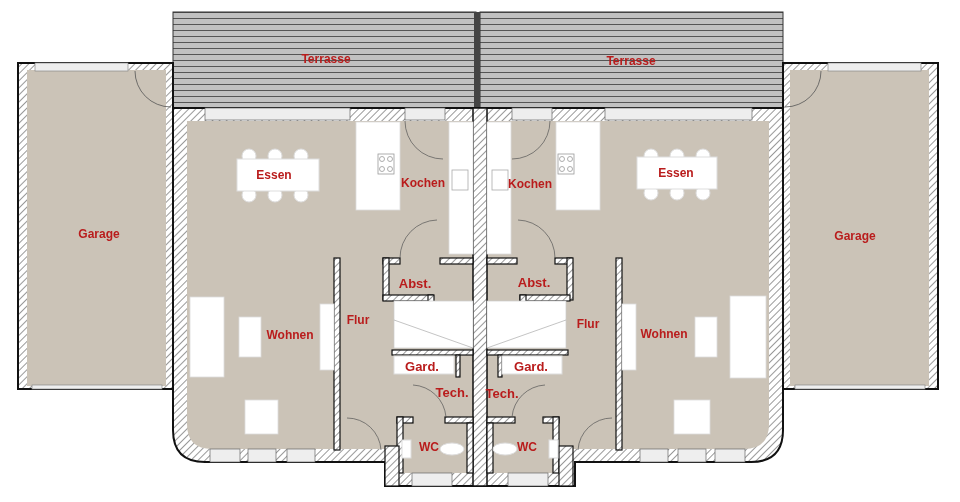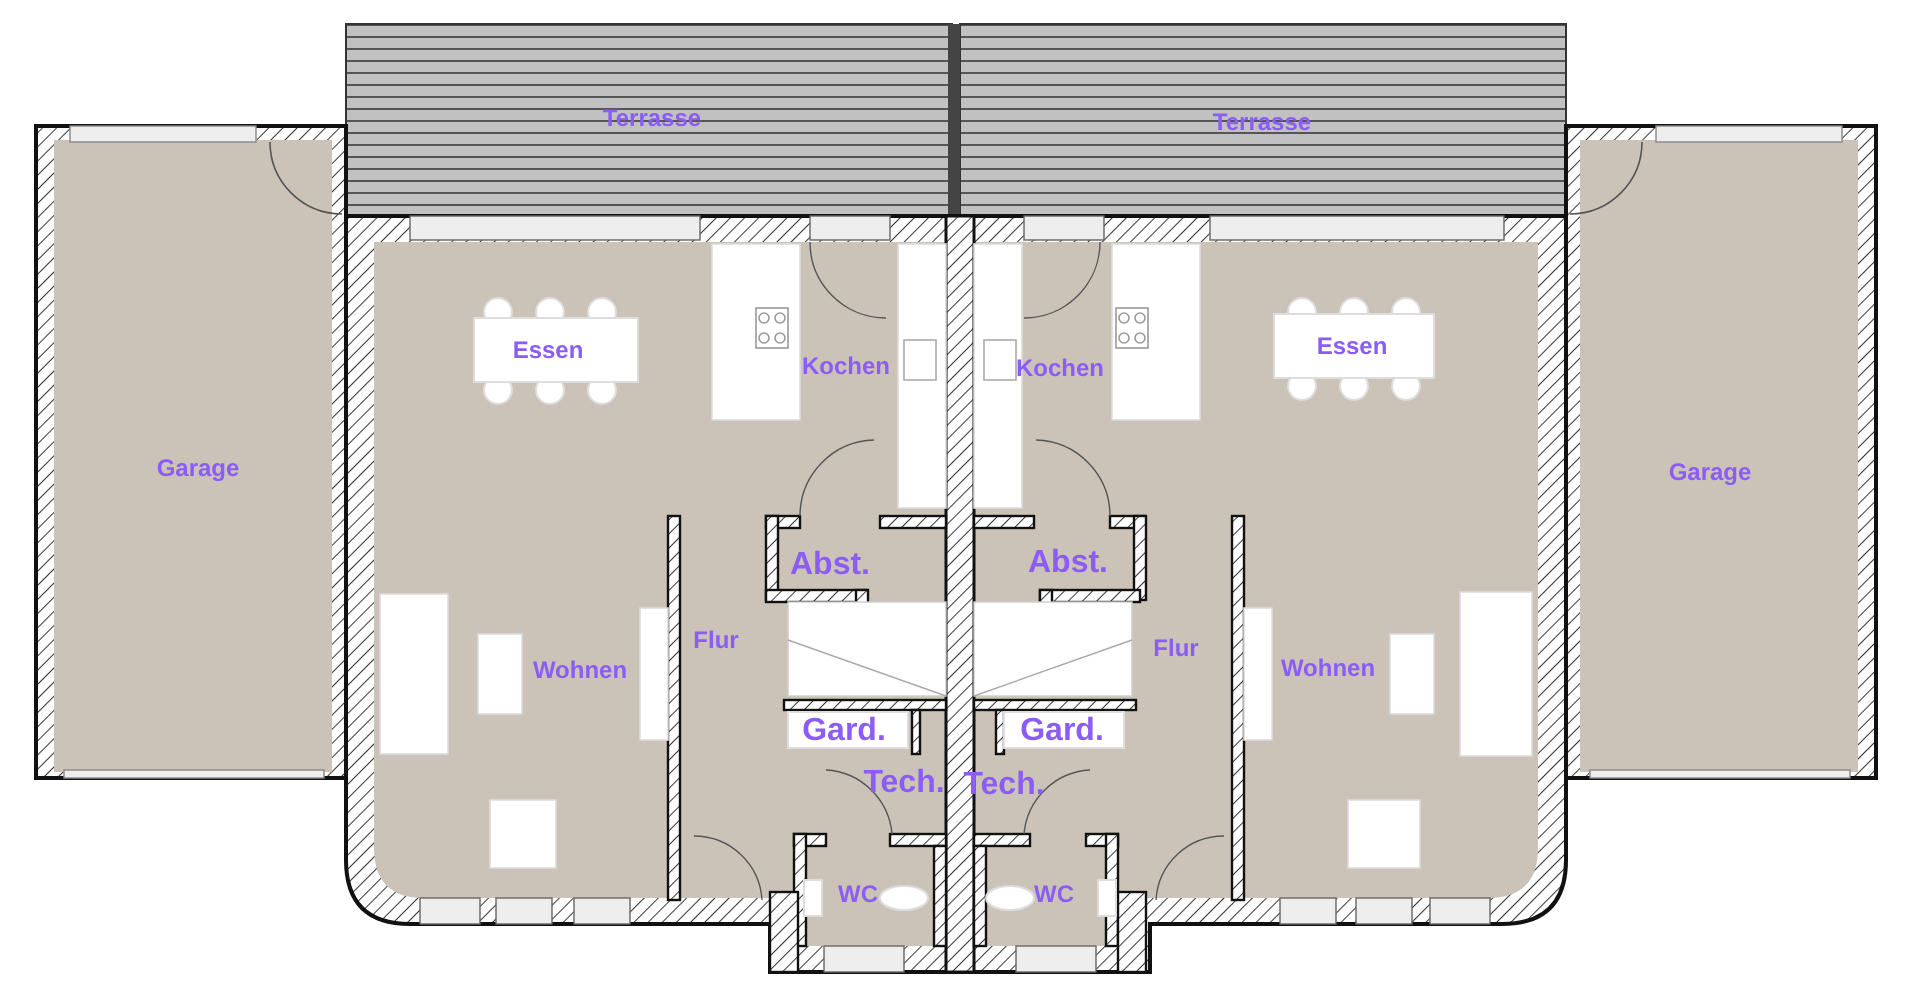--- a/index.html
+++ b/index.html
@@ -1,19 +1,19 @@
 <!DOCTYPE html>
 <html><head>
 <meta charset="utf-8">
 <style>
   html,body{margin:0;padding:0;background:#ffffff;}
   body{width:960px;height:502px;overflow:hidden;position:relative;font-family:"Liberation Sans",sans-serif;}
   svg{position:absolute;left:0;top:0;}
-  .lbl{position:absolute;font-weight:bold;font-size:12px;color:#8b5cf6;white-space:nowrap;transform:translate(-50%,-50%);font-family:"Liberation Sans",sans-serif;}
-  .lbl.sm{font-size:16px;}
+  .lbl{position:absolute;font-weight:bold;font-size:12px;color:#b91c1c;white-space:nowrap;transform:translate(-50%,-50%);font-family:"Liberation Sans",sans-serif;}
+  .lbl.sm{font-size:13px;}
 </style>
 </head>
 <body>
 
 <svg width="960" height="502" viewBox="0 0 960 502">
   <defs>
     <pattern id="hatch" patternUnits="userSpaceOnUse" width="5" height="5" patternTransform="rotate(45)">
       <rect width="5" height="5" fill="#ffffff"></rect>
       <line x1="0" y1="0" x2="0" y2="5" stroke="#333" stroke-width="1"></line>
     </pattern>

